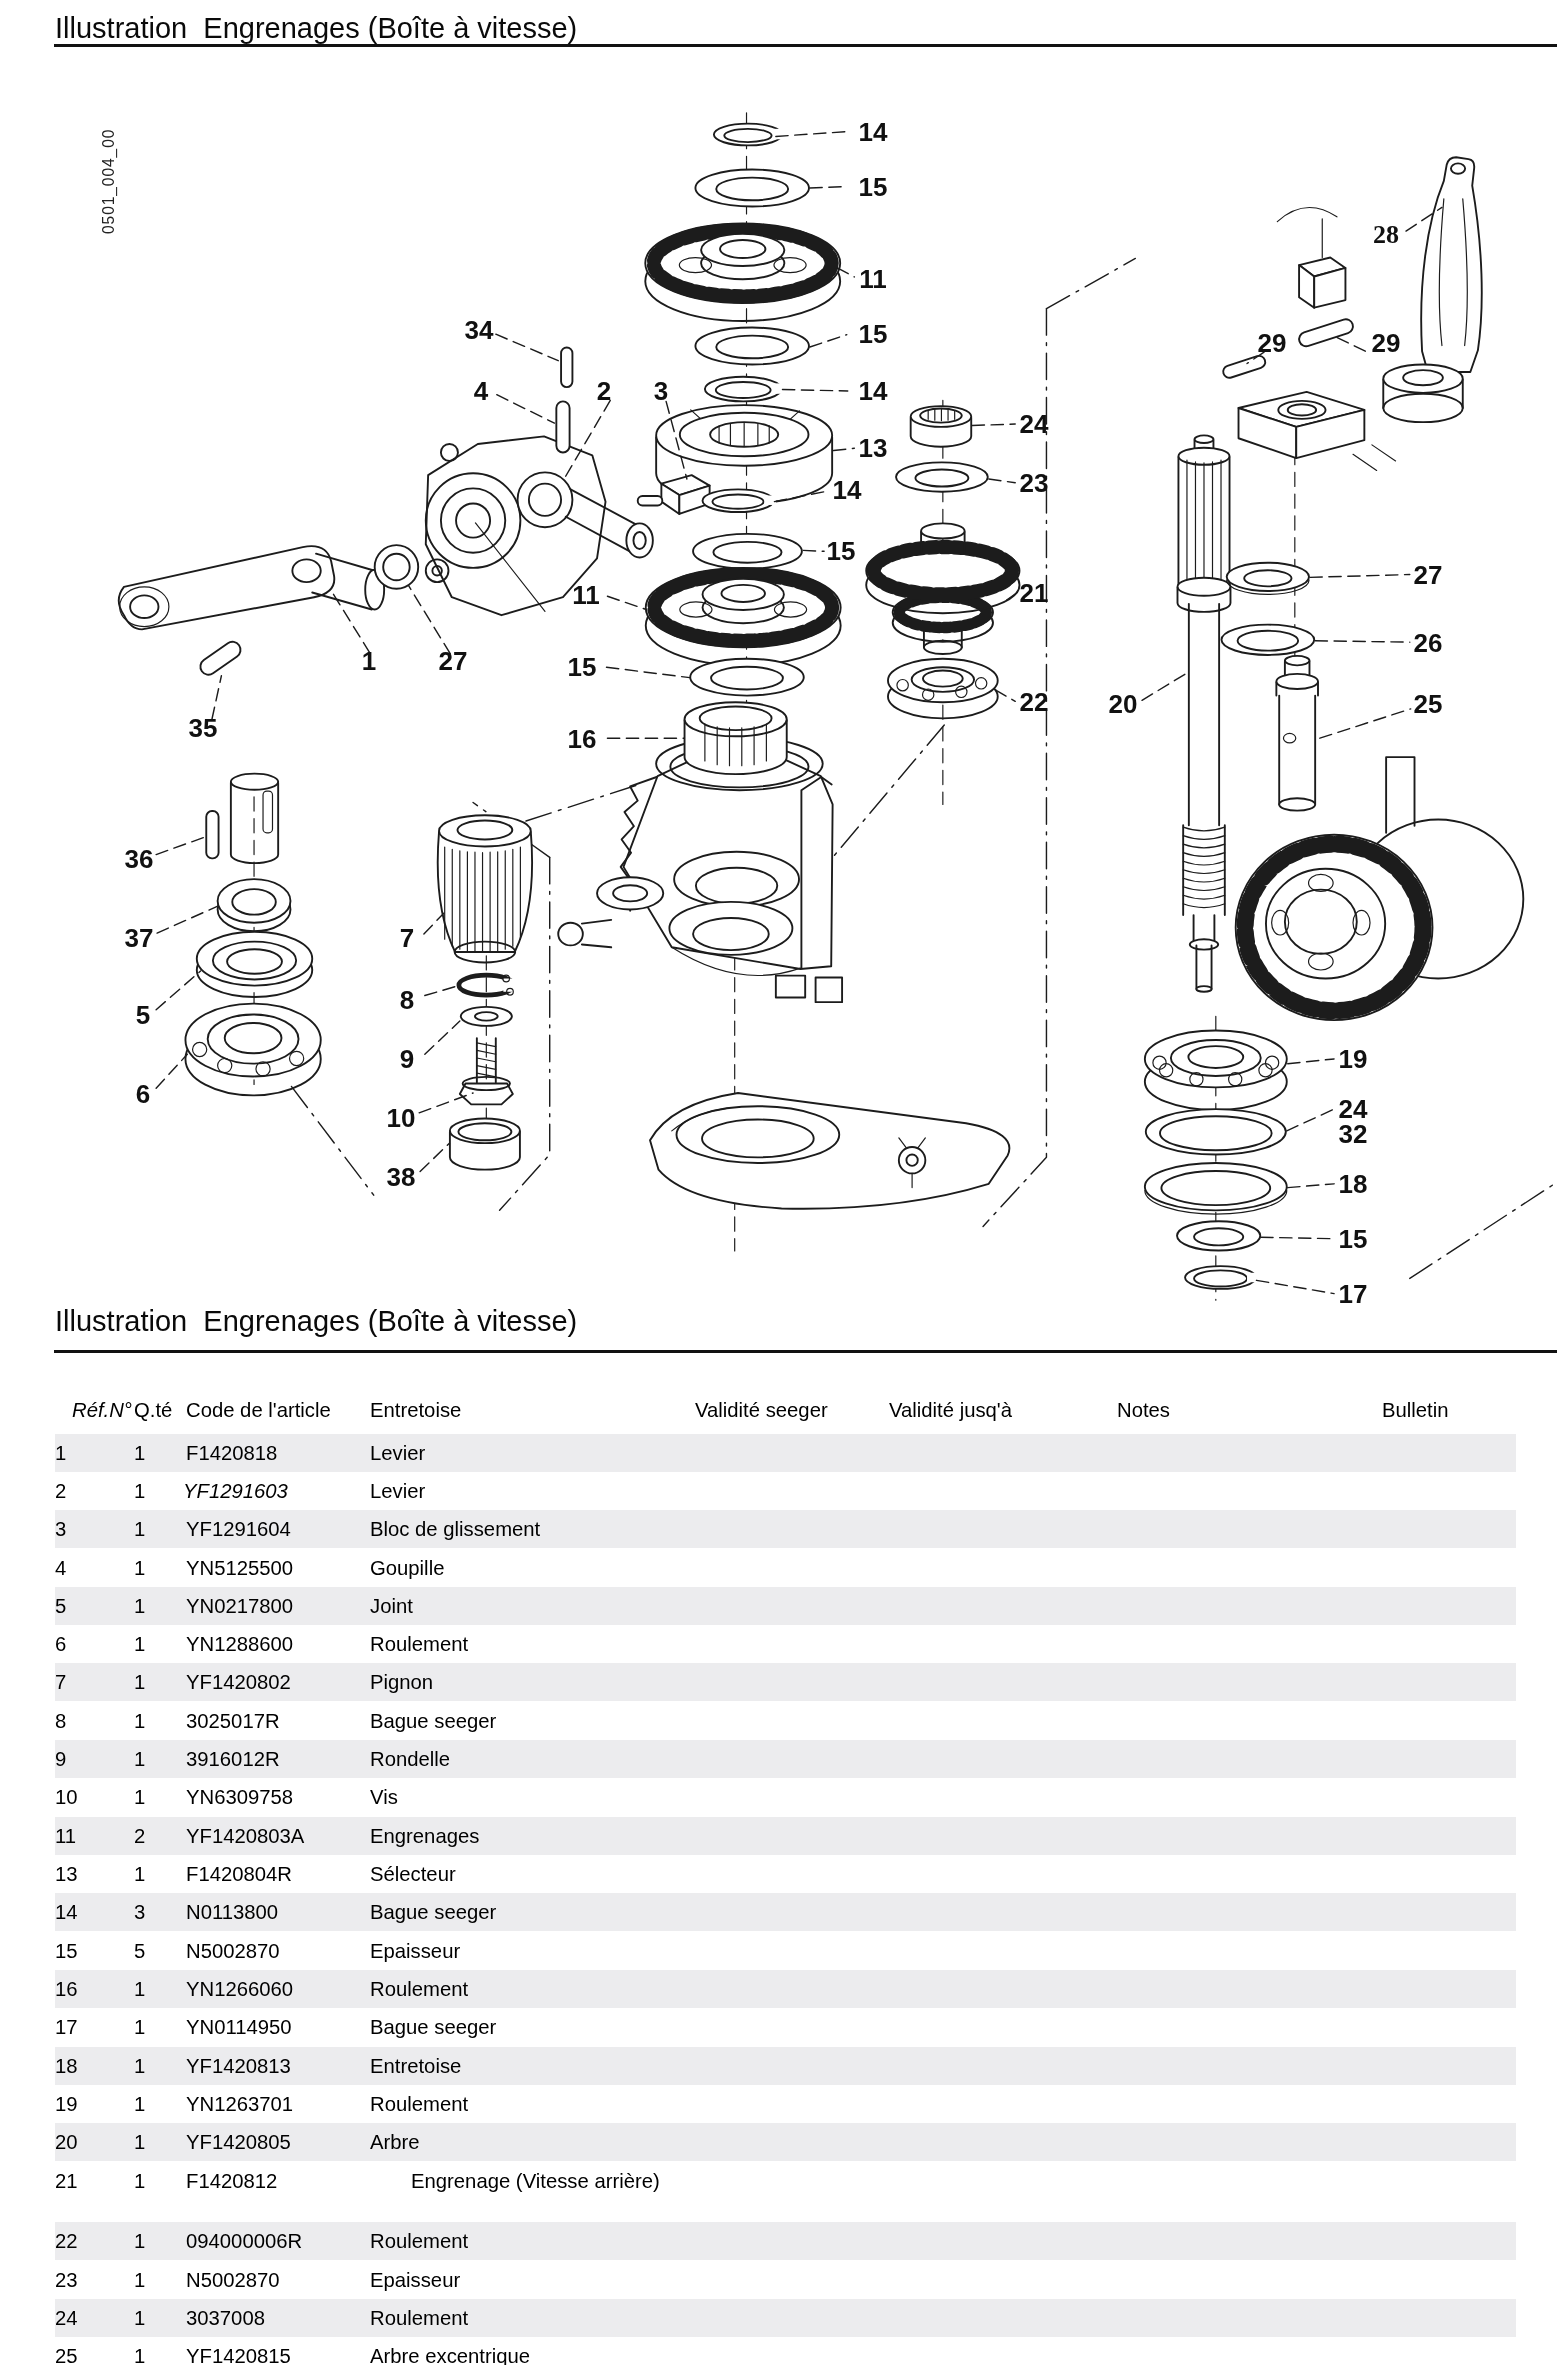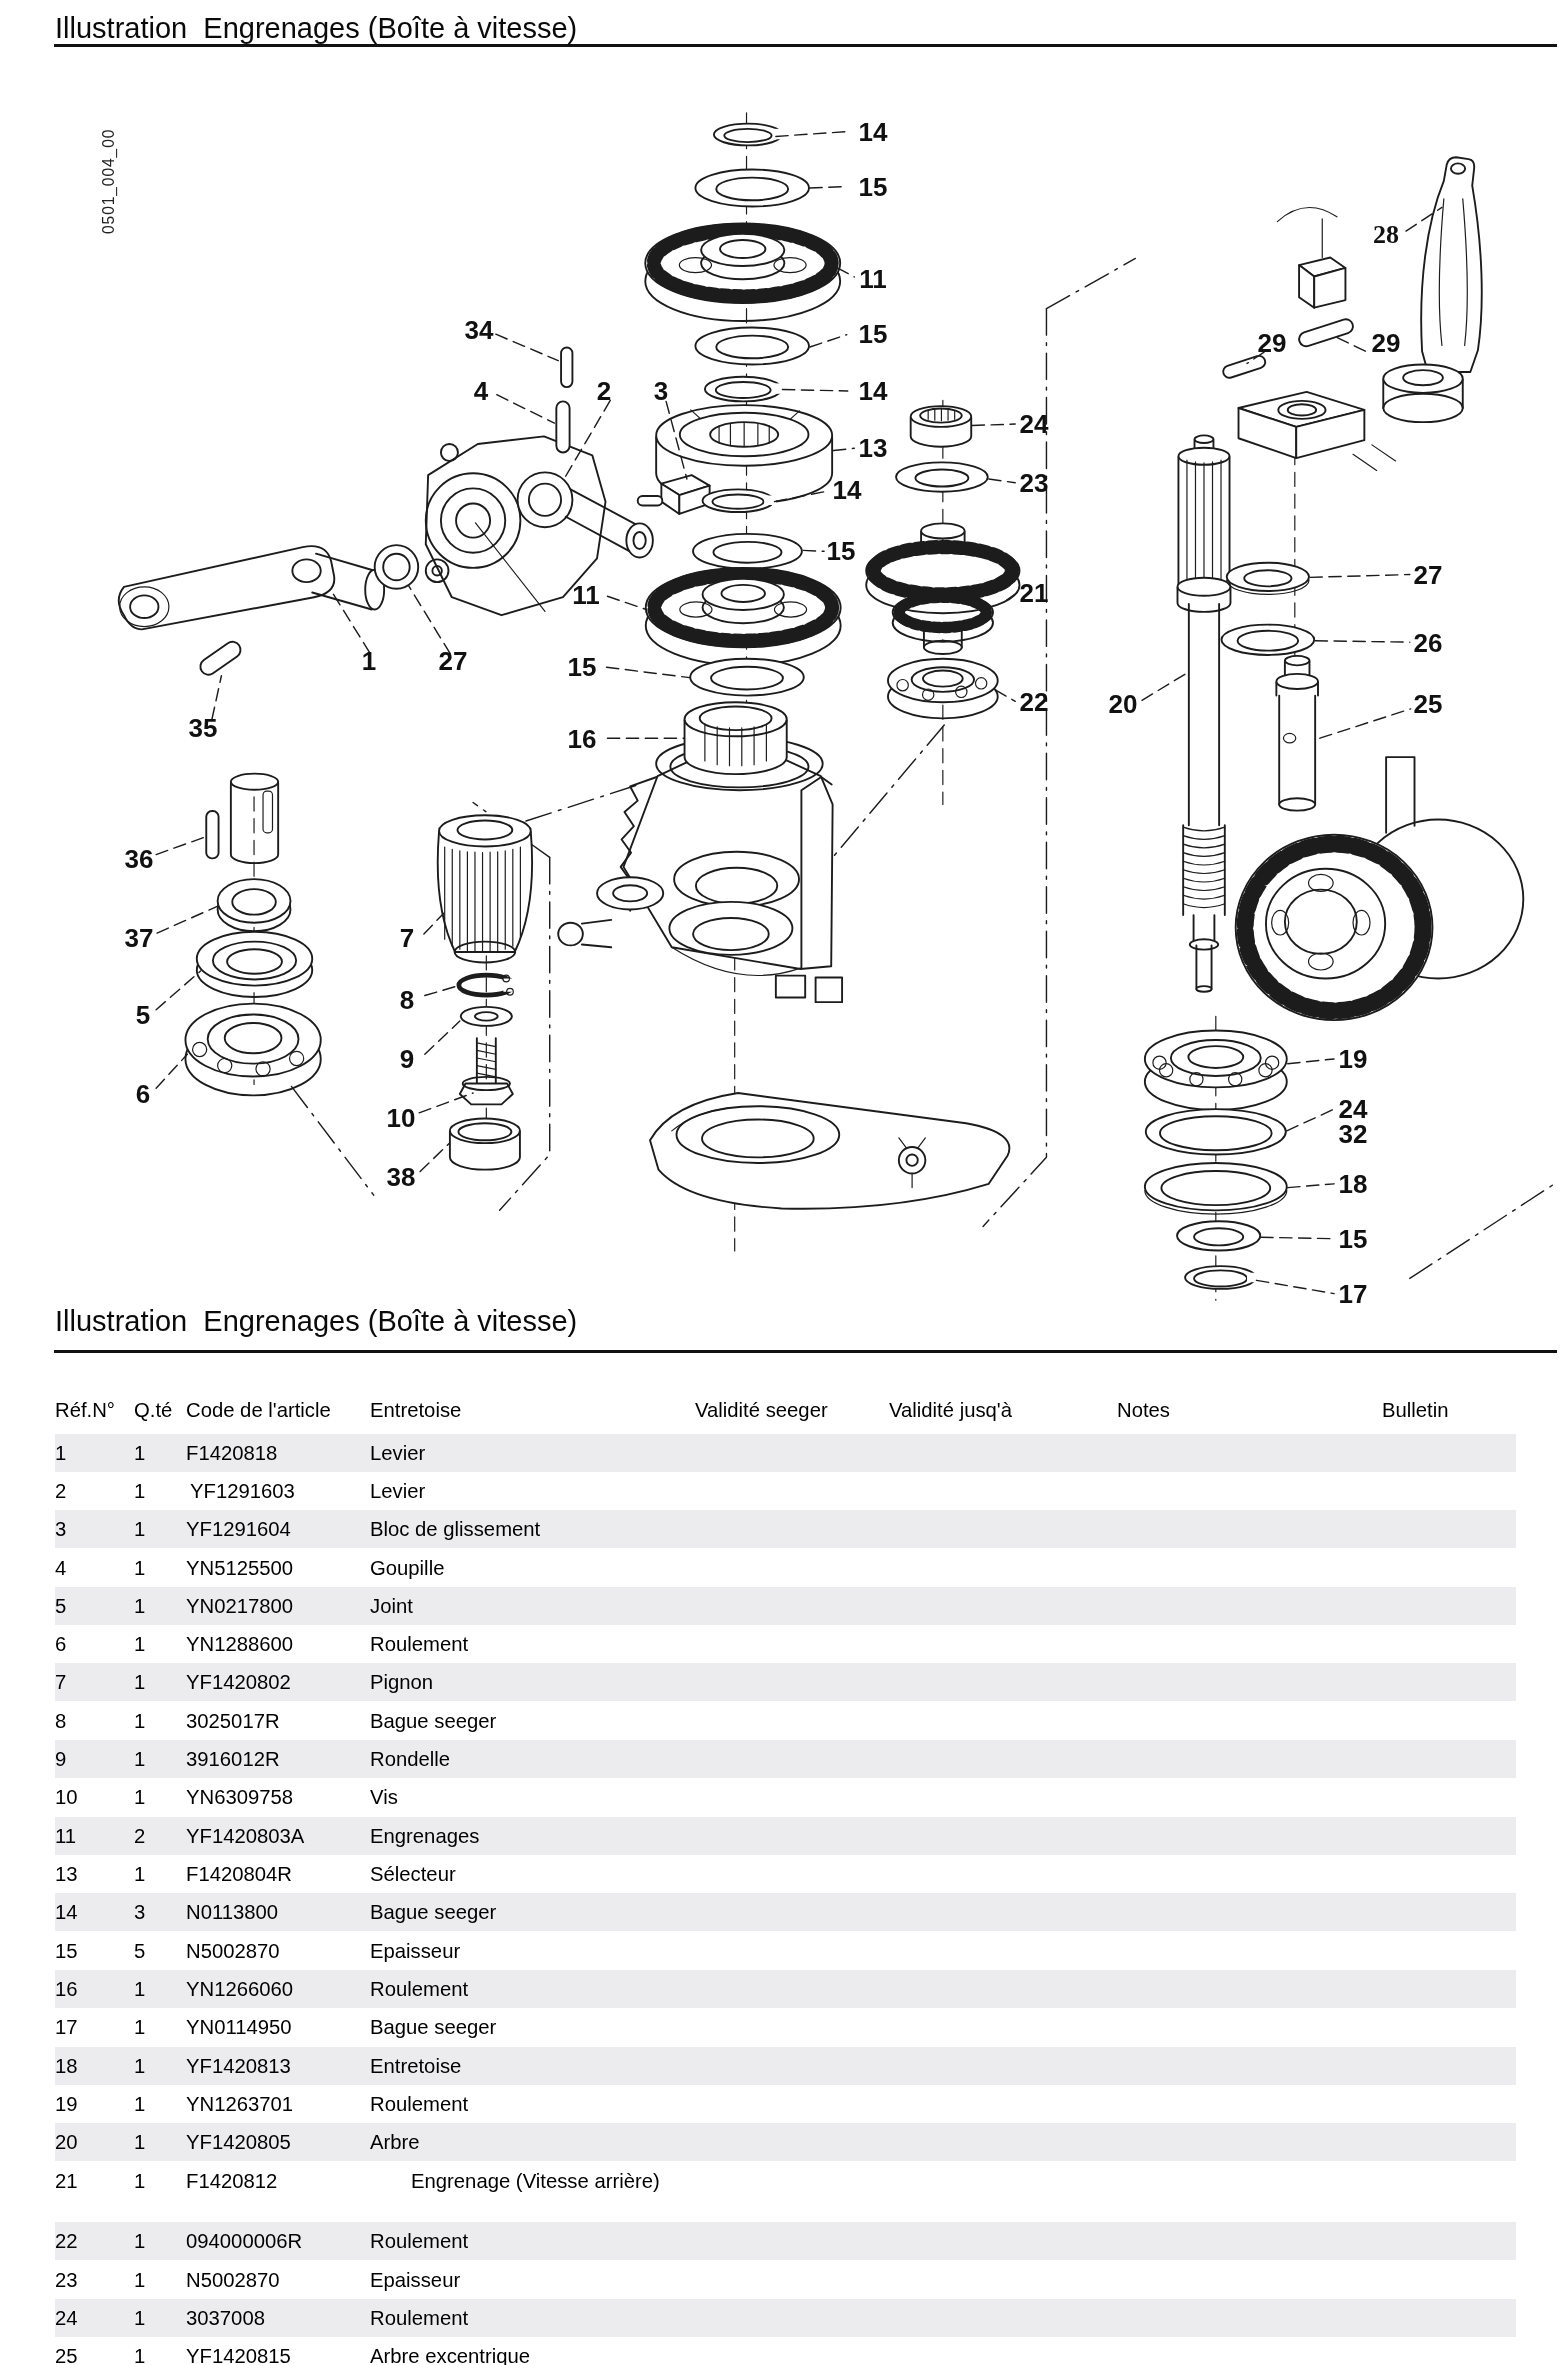--- a/index.html
+++ b/index.html
@@ -493,21 +493,21 @@
     <div class="plabel" style="left: 401px; top: 1177px;">38</div>
     <div class="plabel" style="left: 1353px; top: 1059px;">19</div>
     <div class="plabel" style="left: 1353px; top: 1109px;">24</div>
     <div class="plabel" style="left: 1353px; top: 1134px;">32</div>
     <div class="plabel" style="left: 1353px; top: 1184px;">18</div>
     <div class="plabel" style="left: 1353px; top: 1239px;">15</div>
     <div class="plabel" style="left: 1353px; top: 1294px;">17</div>
   </div>
 
 <div id="thead">
-    <div class="hc" style="left: 55px;">Réf.N°</div>
+    <div class="hc" style="left: 72px; font-style: italic;">Réf.N°</div>
     <div class="hc" style="left: 134px;">Q.té</div>
     <div class="hc" style="left: 186px;">Code de l'article</div>
     <div class="hc" style="left: 370px;">Entretoise</div>
     <div class="hc" style="left: 695px;">Validité seeger</div>
     <div class="hc" style="left: 889px;">Validité jusq'à</div>
     <div class="hc" style="left: 1117px;">Notes</div>
     <div class="hc" style="left: 1382px;">Bulletin</div>
   </div>
 <div id="rows">
     <div class="trow shaded" style="top: 1434px;">
@@ -516,21 +516,21 @@
       <div class="tc" style="left: 131px;">F1420818</div>
       <div class="tc" style="left: 315px;">Levier</div>
       <div class="tc" style="left: 639px;"></div>
       <div class="tc" style="left: 834px;"></div>
       <div class="tc" style="left: 1061px;"></div>
       <div class="tc" style="left: 1326px;"></div>
     </div>
     <div class="trow" style="top: 1472px;">
       <div class="tc" style="left: 0px;">2</div>
       <div class="tc" style="left: 79px;">1</div>
-      <div class="tc" style="left: 135px;">YF1291603</div>
+      <div class="tc" style="left: 128px; font-style: italic;">YF1291603</div>
       <div class="tc" style="left: 315px;">Levier</div>
       <div class="tc" style="left: 639px;"></div>
       <div class="tc" style="left: 834px;"></div>
       <div class="tc" style="left: 1061px;"></div>
       <div class="tc" style="left: 1326px;"></div>
     </div>
     <div class="trow shaded" style="top: 1510px;">
       <div class="tc" style="left: 0px;">3</div>
       <div class="tc" style="left: 79px;">1</div>
       <div class="tc" style="left: 131px;">YF1291604</div>

